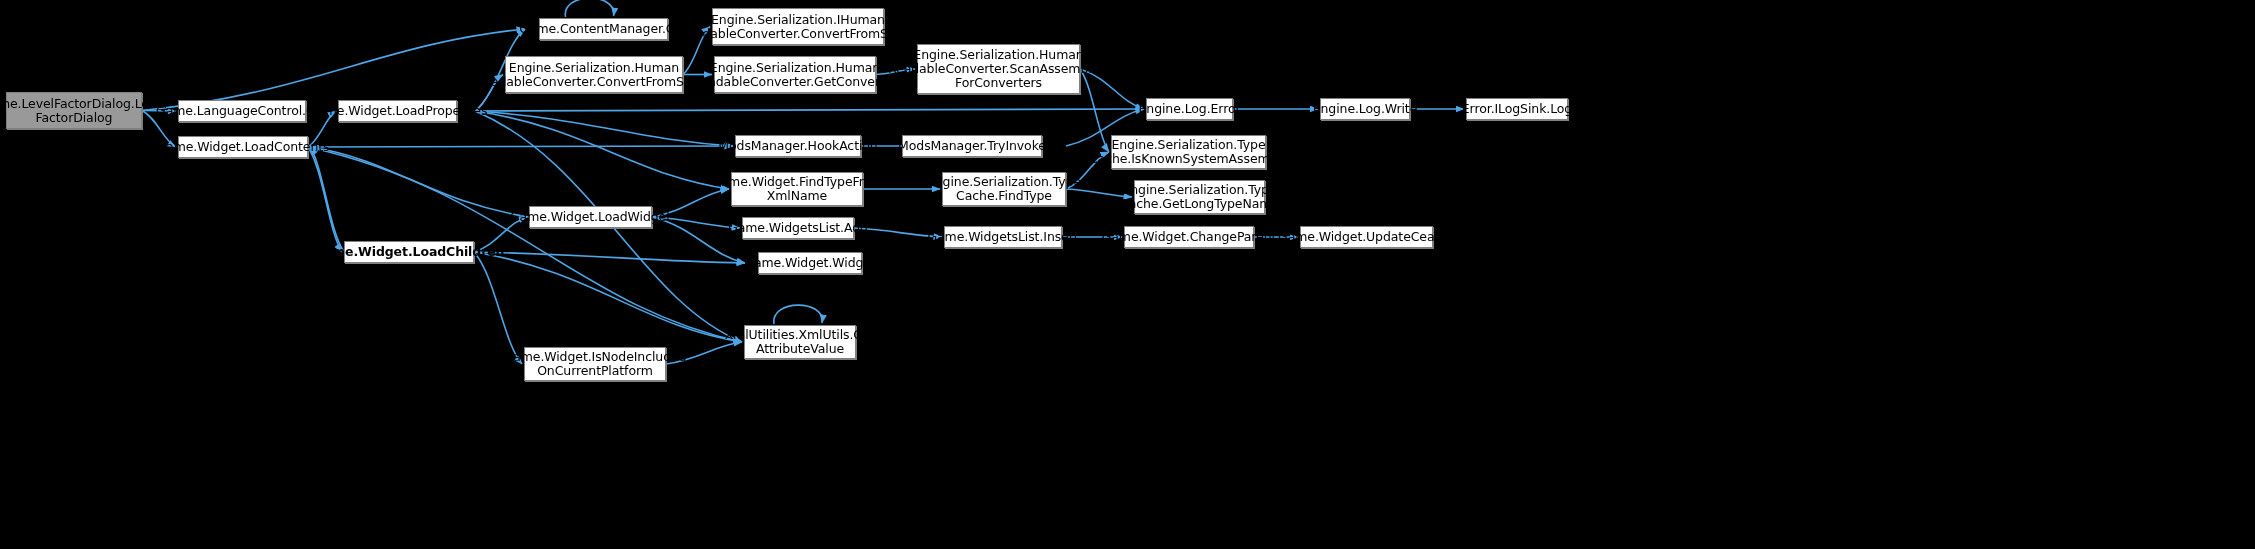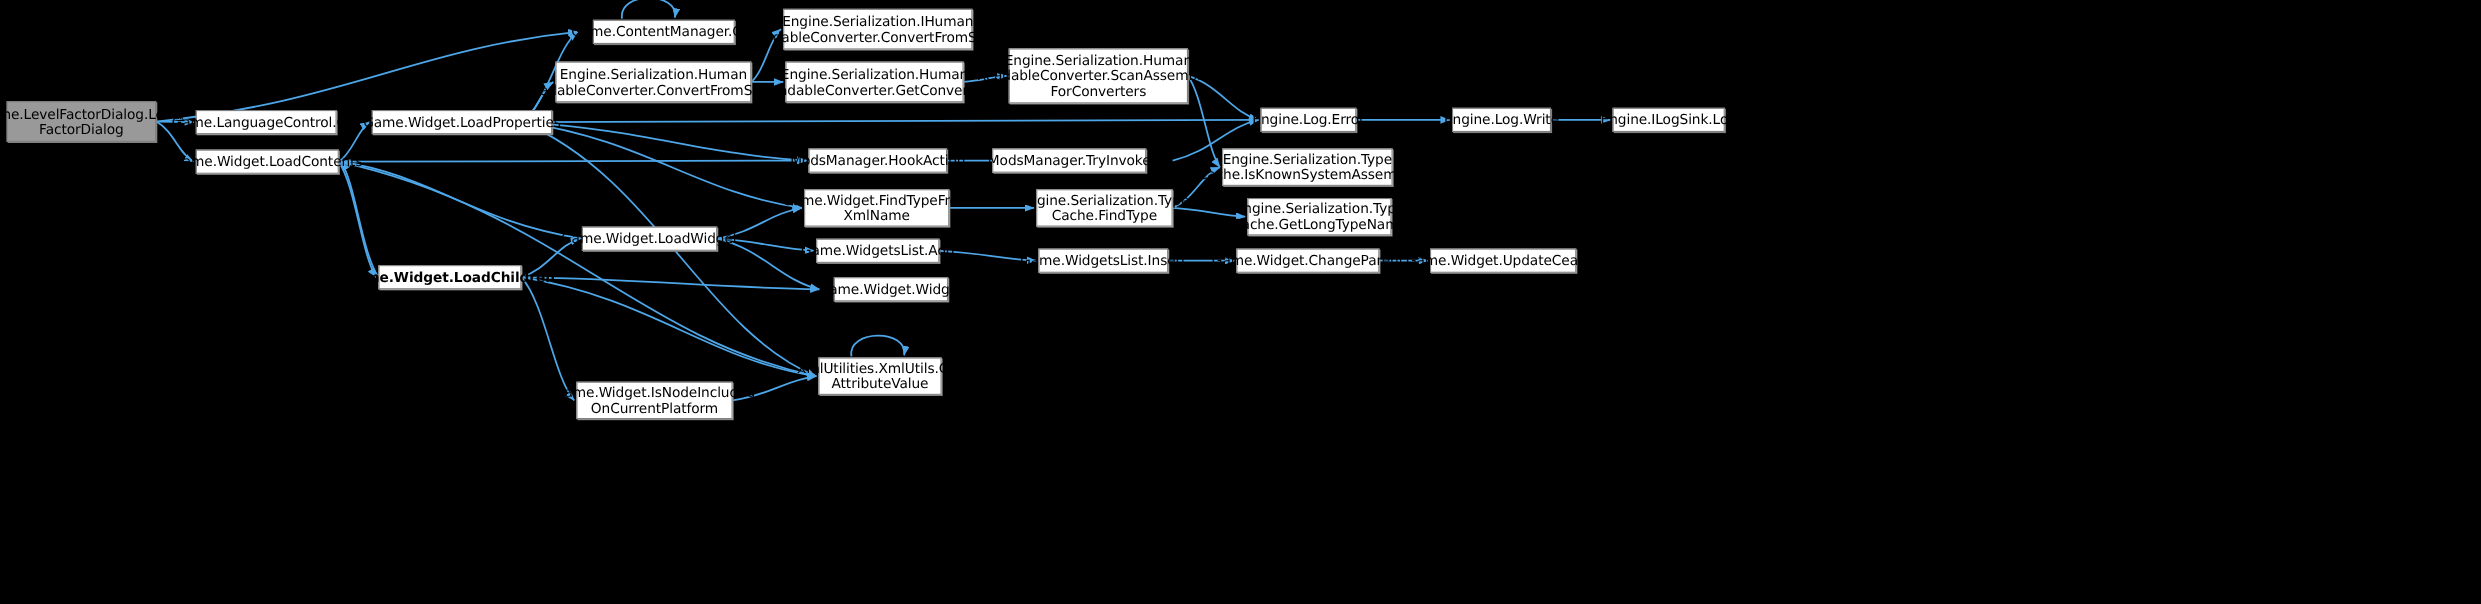--- a/index.html
+++ b/index.html
@@ -62,38 +62,38 @@
         <path marker-end="url(#ah)" d="M 1233,109 L 1318,109"></path>
         <path marker-end="url(#ah)" d="M 1410,109 L 1464,109"></path>
         <path marker-end="url(#ah)" d="M 774,324 C 770,299 826,299 822,323"></path>
         <path marker-end="url(#ah)" d="M 666,364 C 700.2,359.16 713.12,345.96 742,342"></path>
       </g>
   </svg>
   <div id="node-layer">
       <div class="node root" style="left: 6px; top: 92px; width: 136px; height: 37px;">Game.LevelFactorDialog.Level<br>FactorDialog</div>
       <div class="node" style="left: 178px; top: 100px; width: 128px; height: 22px;">Game.LanguageControl.Get</div>
       <div class="node" style="left: 178px; top: 136px; width: 130px; height: 22px;">Game.Widget.LoadContents</div>
-      <div class="node" style="left: 338px; top: 100px; width: 164px; height: 22px;">Game.Widget.LoadProperties</div>
+      <div class="node" style="left: 338px; top: 100px; width: 119px; height: 22px;">Game.Widget.LoadProperties</div>
       <div class="node" style="left: 344px; top: 241px; width: 130px; height: 22px; font-weight: bold;">Game.Widget.LoadChildren</div>
       <div class="node" style="left: 527px; top: 18px; width: 129px; height: 22px; margin-left: 12px;">Game.ContentManager.Get</div>
       <div class="node" style="left: 505px; top: 56px; width: 178px; height: 37px;">Engine.Serialization.Human<br>ReadableConverter.ConvertFromString</div>
       <div class="node" style="left: 712px; top: 8px; width: 172px; height: 37px;">Engine.Serialization.IHuman<br>ReadableConverter.ConvertFromString</div>
       <div class="node" style="left: 714px; top: 56px; width: 162px; height: 37px;">Engine.Serialization.Human<br>ReadableConverter.GetConverter</div>
       <div class="node" style="left: 917px; top: 44px; width: 163px; height: 50px;">Engine.Serialization.Human<br>ReadableConverter.ScanAssemblies<br>ForConverters</div>
       <div class="node" style="left: 735px; top: 135px; width: 126px; height: 22px;">ModsManager.HookAction</div>
       <div class="node" style="left: 731px; top: 172px; width: 132px; height: 34px;">Game.Widget.FindTypeFrom<br>XmlName</div>
       <div class="node" style="left: 529px; top: 206px; width: 123px; height: 22px; text-align: center;">Game.Widget.LoadWidget</div>
       <div class="node" style="left: 742px; top: 217px; width: 112px; height: 22px;">Game.WidgetsList.Add</div>
       <div class="node" style="left: 758px; top: 252px; width: 104px; height: 22px;">Game.Widget.Widget</div>
       <div class="node" style="left: 902px; top: 135px; width: 140px; height: 22px;">ModsManager.TryInvoke</div>
       <div class="node" style="left: 1111px; top: 135px; width: 155px; height: 34px;">Engine.Serialization.Type<br>Cache.IsKnownSystemAssembly</div>
       <div class="node" style="left: 942px; top: 172px; width: 124px; height: 34px;">Engine.Serialization.Type<br>Cache.FindType</div>
       <div class="node" style="left: 1134px; top: 180px; width: 131px; height: 34px;">Engine.Serialization.Type<br>Cache.GetLongTypeName</div>
       <div class="node" style="left: 944px; top: 226px; width: 118px; height: 22px;">Game.WidgetsList.Insert</div>
       <div class="node" style="left: 1124px; top: 226px; width: 130px; height: 22px;">Game.Widget.ChangeParent</div>
       <div class="node" style="left: 1300px; top: 226px; width: 133px; height: 22px;">Game.Widget.UpdateCeases</div>
       <div class="node" style="left: 1146px; top: 98px; width: 87px; height: 22px;">Engine.Log.Error</div>
       <div class="node" style="left: 1320px; top: 98px; width: 90px; height: 22px;">Engine.Log.Write</div>
-      <div class="node" style="left: 1466px; top: 98px; width: 102px; height: 22px;">Engine.ILogSink.Log</div>
+      <div class="node" style="left: 1466px; top: 98px; width: 102px; height: 22px;">Error.ILogSink.Log</div>
       <div class="node" style="left: 744px; top: 325px; width: 112px; height: 34px;">XmlUtilities.XmlUtils.Get<br>AttributeValue</div>
       <div class="node" style="left: 524px; top: 347px; width: 142px; height: 34px;">Game.Widget.IsNodeIncluded<br>OnCurrentPlatform</div>
     </div>
 </div>
 
 </body></html>

